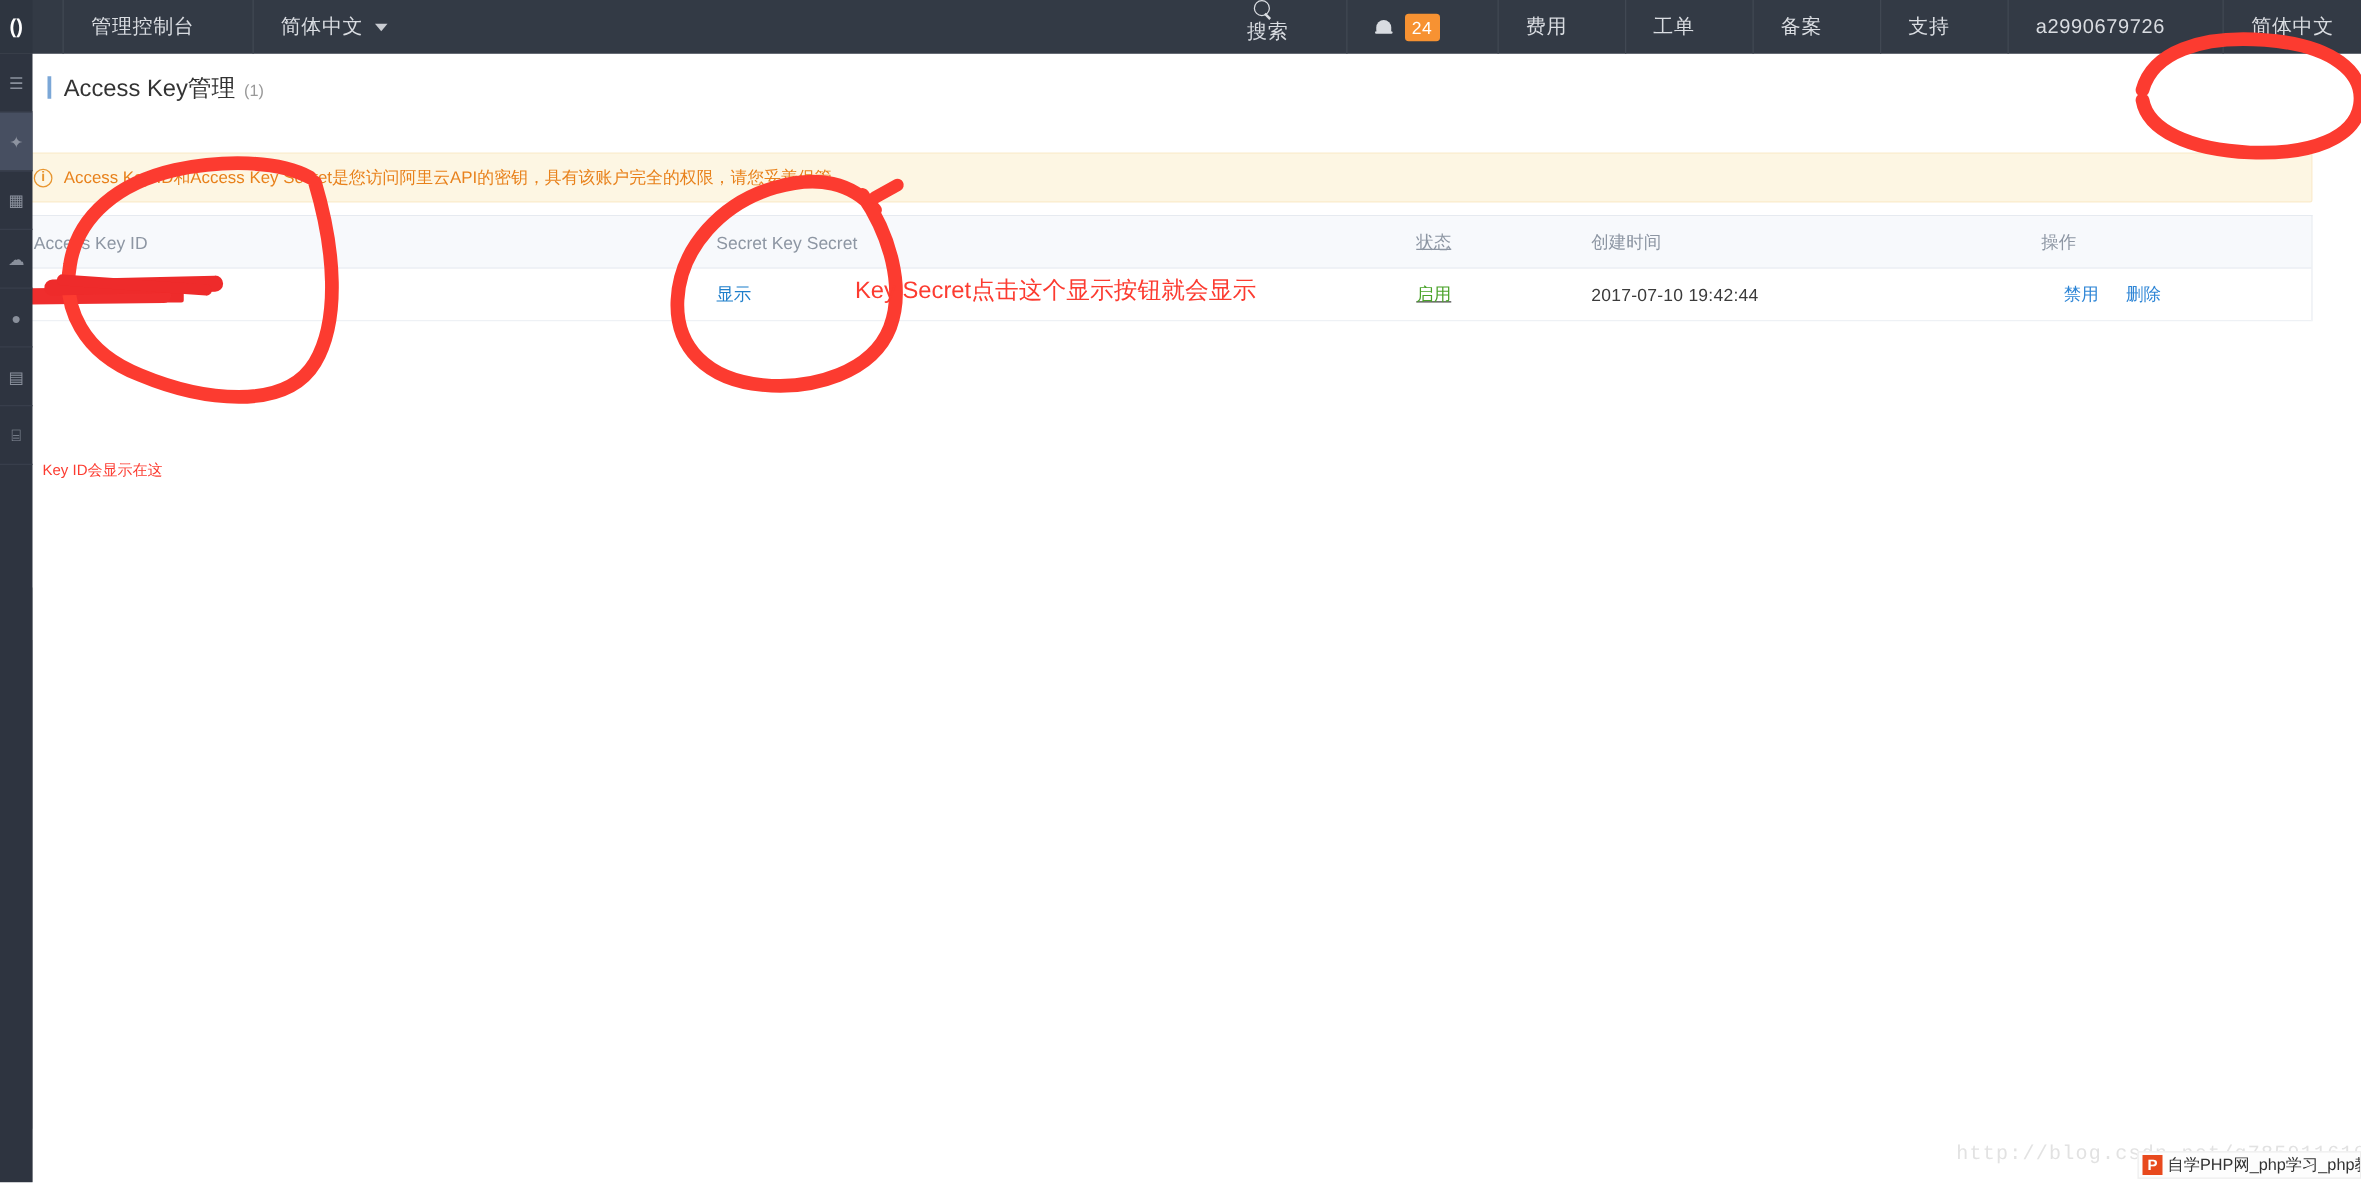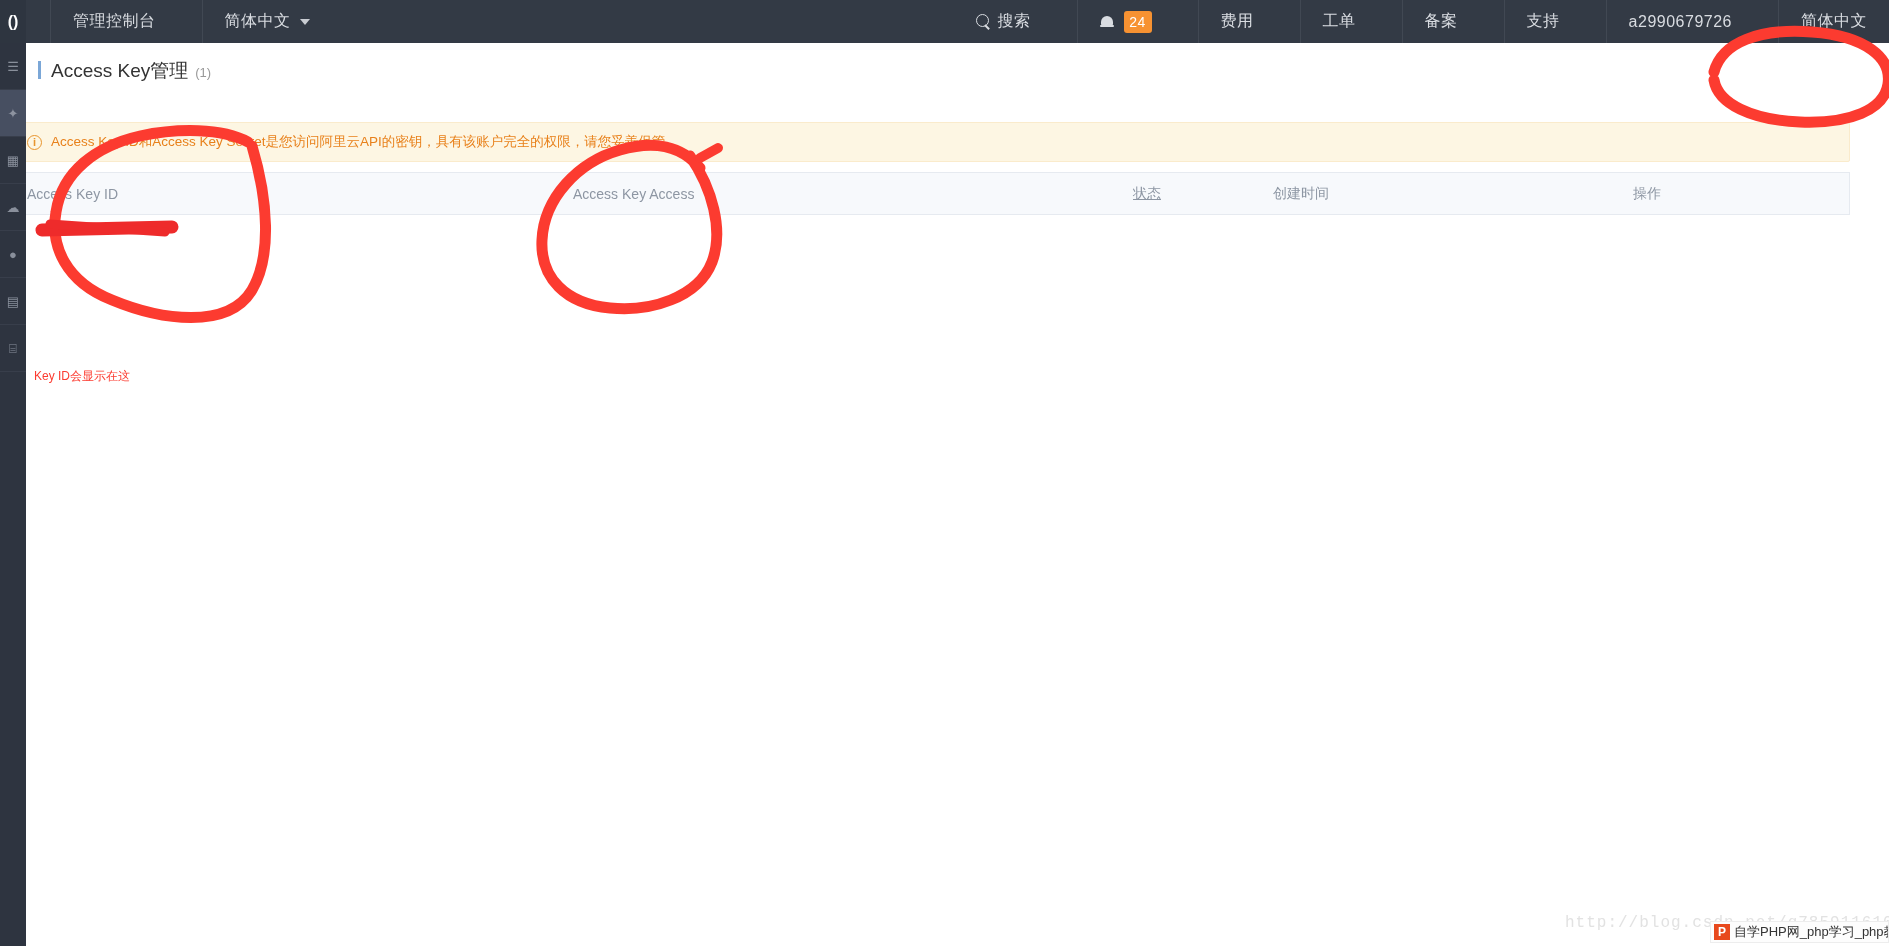--- a/index.html
+++ b/index.html
@@ -41,21 +41,21 @@
   }
   .nav-item {
     display: flex; align-items: center;
     padding: 0 22px;
     border-left: 1px solid #414853;
     white-space: nowrap;
     color: #d9dce1;
     letter-spacing: .5px;
     margin-left: 24px;
   }
-  .nav-item.plain { border-left: none; }
+  .nav-item.plain { border-left: none; flex-direction: column; }
   .nav-spacer { flex: 1 1 auto; }
   .caret {
     display: inline-block;
     margin-left: 9px;
     width: 0; height: 0;
     border-left: 5px solid transparent;
     border-right: 5px solid transparent;
     border-top: 6px solid #c9ccd2;
   }
   .search-ico {
@@ -413,26 +413,44 @@
   </div>
 
   <div class="alert">
     <span class="alert-ico">i</span>
     <span>Access Key ID和Access Key Secret是您访问阿里云API的密钥，具有该账户完全的权限，请您妥善保管。</span>
   </div>
 
   <div class="table">
     <div class="thead">
       <div class="c-id">Access Key ID</div>
-      <div class="c-secret">Access Key Access</div>
+      <div class="c-secret">Secret Key Secret</div>
       <div class="c-status">状态</div>
       <div class="c-time">创建时间</div>
       <div class="c-ops">操作</div>
     </div>
 
+    <div class="trow">
+      <div class="c-id">
+        <span class="redacted-bar"></span>
+      </div>
+      <div class="c-secret">
+        <span class="link">显示</span>
+      </div>
+      <div class="c-status">
+        <span class="status-on">启用</span>
+      </div>
+      <div class="c-time">
+        <span class="time-val">2017-07-10 19:42:44</span>
+      </div>
+      <div class="c-ops">
+        <span class="link-sm">禁用</span>
+        <span class="link-sm">删除</span>
+      </div>
+    </div>
   </div>
 
   <div class="wm-url">http://blog.csdn.net/q785911610</div>
   <div class="wm-box">
     <span class="wm-logo">P</span>
     <span>自学PHP网_php学习_php教程</span>
   </div>
 
   <div class="annot-layer">
     <svg width="1889" height="946" viewBox="0 0 1889 946">
@@ -441,16 +459,17 @@
 
       <path fill="none" stroke="#ee2b2b" stroke-width="13" stroke-linecap="round" d="M 42,230 L 172,227"></path>
       <path fill="none" stroke="#ee2b2b" stroke-width="9" stroke-linecap="round" d="M 50,224 L 165,232"></path>
 
       <path fill="none" stroke="#fc3b30" stroke-width="11" stroke-linecap="round" d="M 690,156 C 712,188 724,230 712,262 C 698,298 650,312 610,308 C 566,304 540,278 542,240 C 544,198 578,162 620,150 C 654,140 682,146 700,168"></path>
       <path fill="none" stroke="#fc3b30" stroke-width="10" stroke-linecap="round" d="M 700,158 L 718,148"></path>
 
       <path fill="none" stroke="#fc3b30" stroke-width="11" stroke-linecap="round" d="M 1714,72 C 1722,42 1760,28 1812,32 C 1866,36 1892,58 1888,84 C 1884,110 1850,124 1800,122 C 1752,120 1718,104 1714,80"></path>
     </svg>
 
+    <div class="annot-text annot-secret">Key Secret点击这个显示按钮就会显示</div>
     <div class="annot-text annot-keyid">Key ID会显示在这</div>
   </div>
 
 </div>
 
 </body></html>

